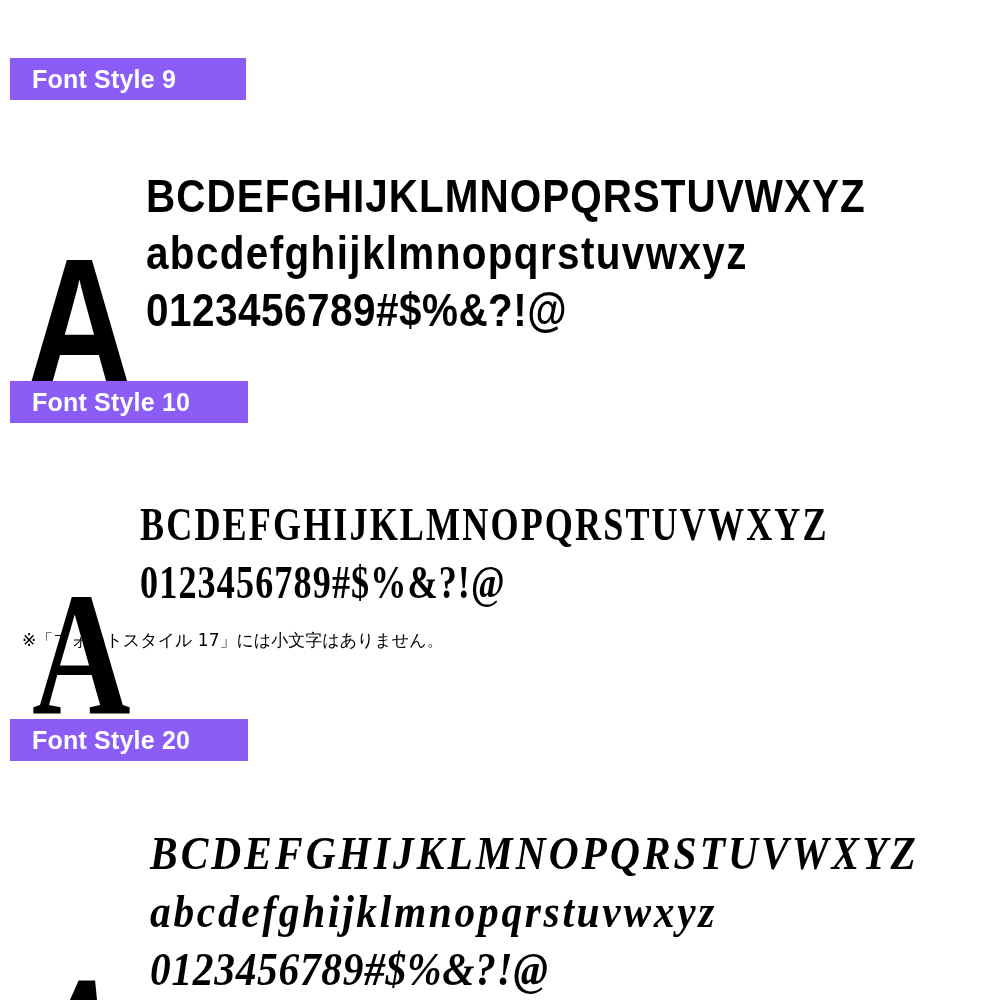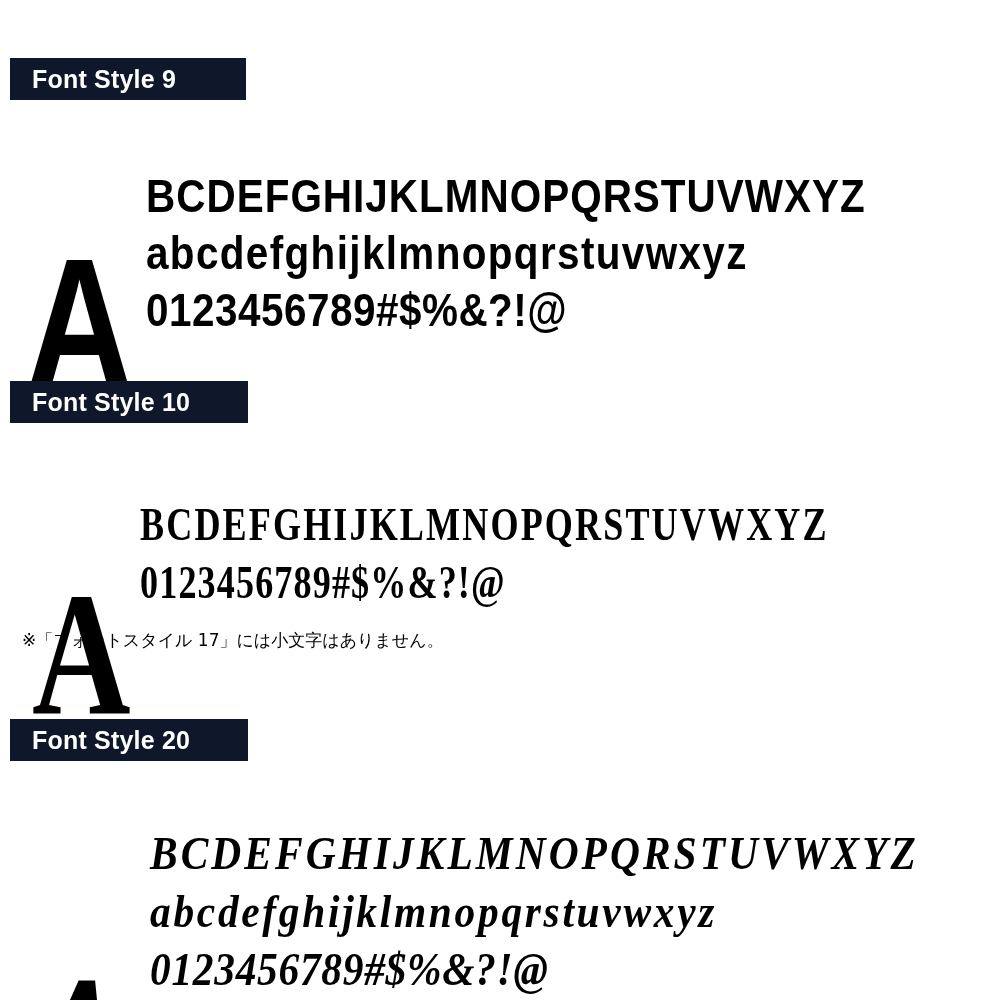--- a/index.html
+++ b/index.html
@@ -30,21 +30,21 @@
     left: 0;
     width: 1000px;
   }
 
   
   .label-bar {
     position: absolute;
     left: 10px;
     top: 0;
     height: 42px;
-    background: #0f172a;
+    background: #8b5cf6;
     display: flex;
     align-items: center;
     box-sizing: border-box;
     padding: 0 16px 0 22px;
   }
   .label-bar-text {
     color: #ffffff;
     font-family: "Liberation Sans", sans-serif;
     font-size: 25px;
     font-weight: 700;

